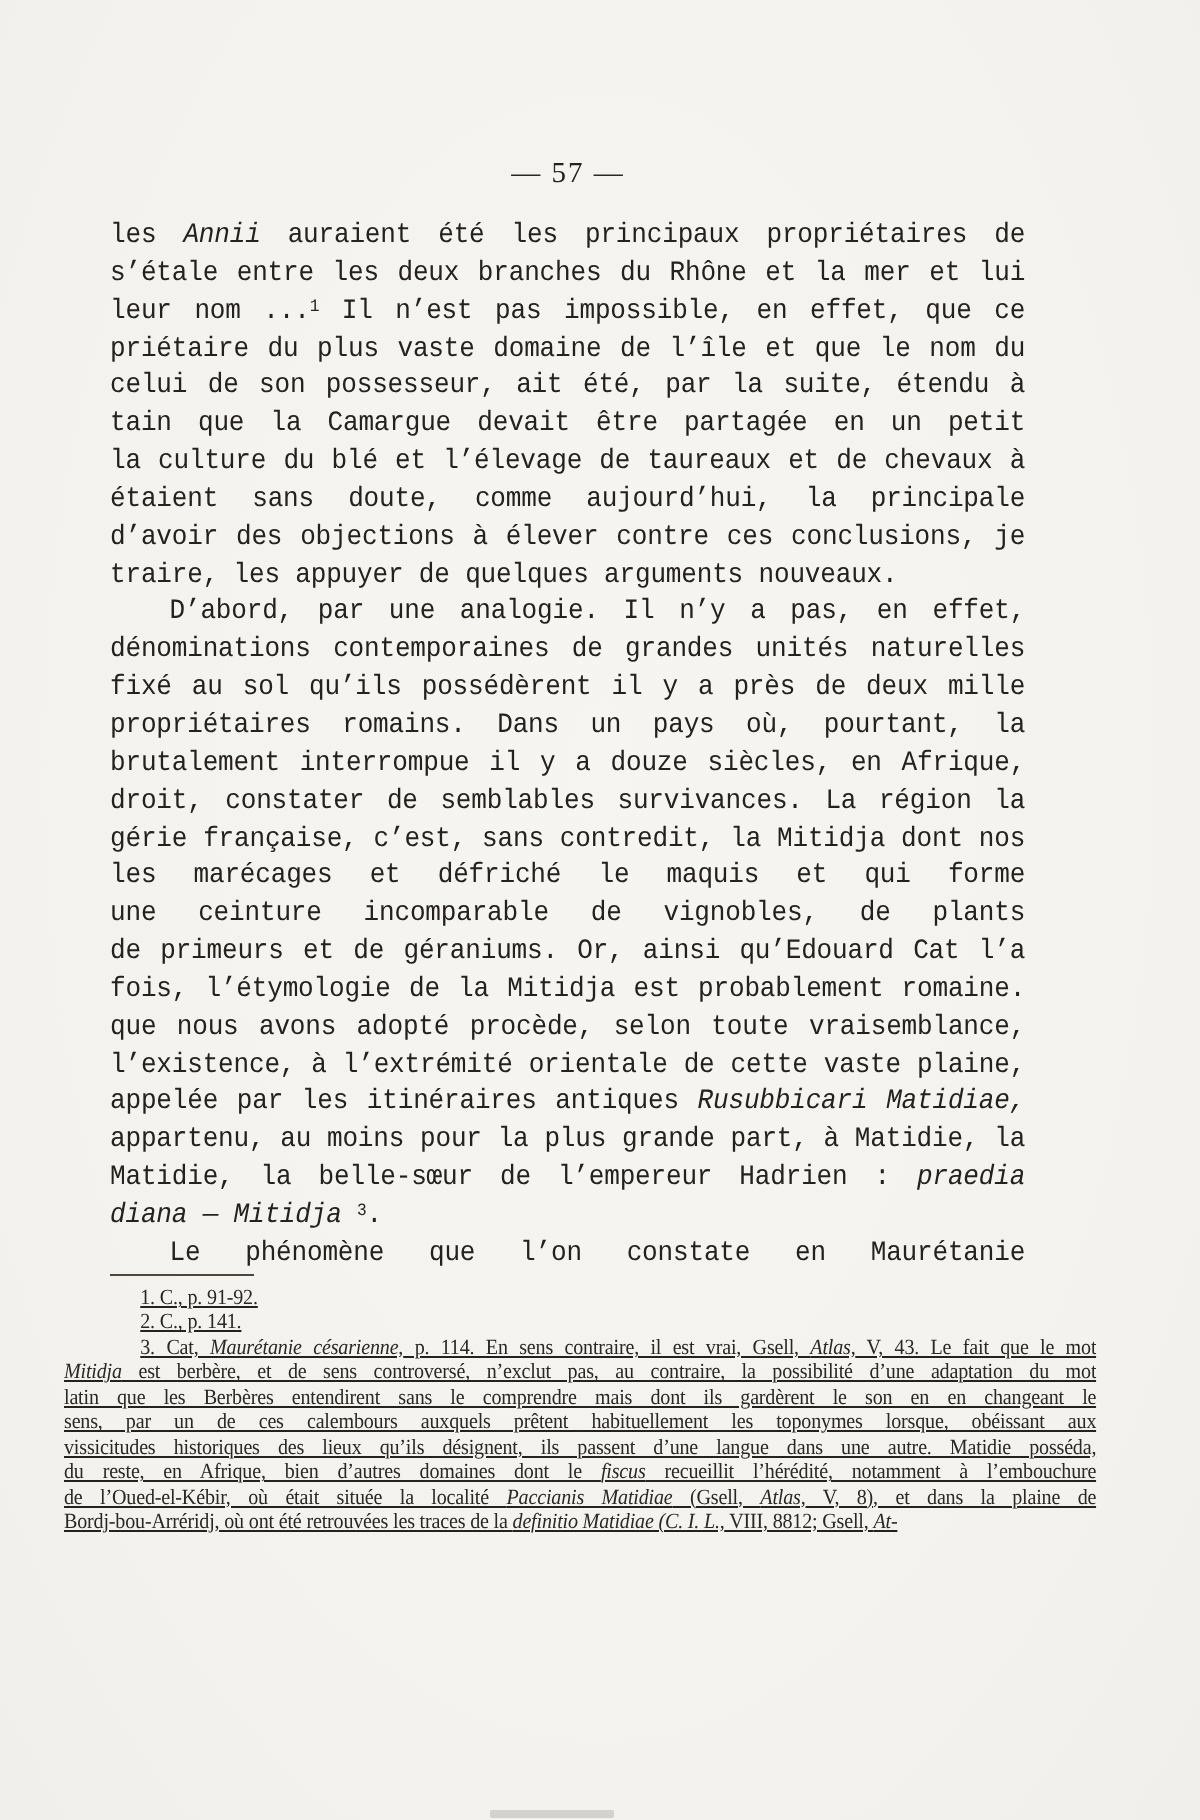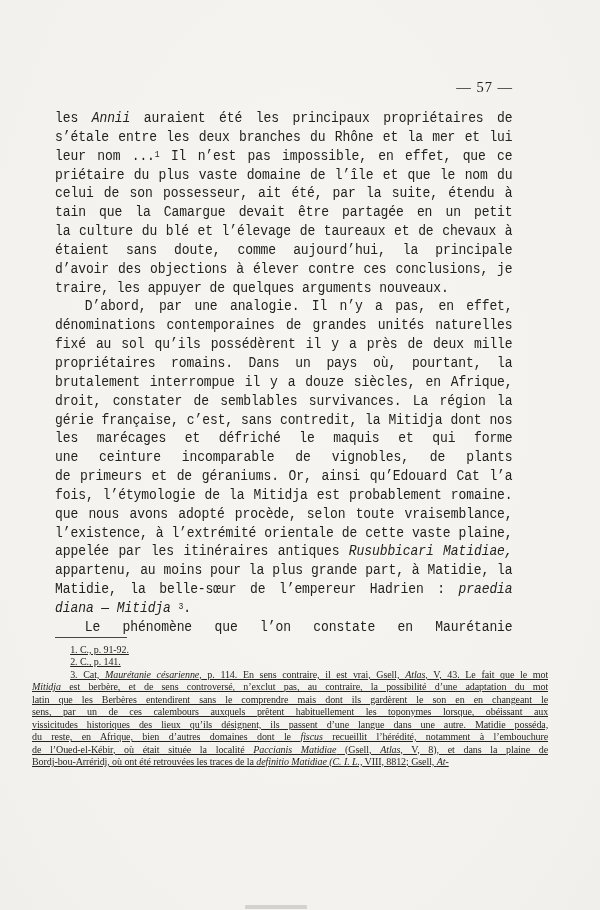--- a/index.html
+++ b/index.html
@@ -5,21 +5,21 @@
   html,body{margin:0;padding:0;}
   body{width:600px;height:910px;overflow:hidden;}
   .page{
     position:relative;width:600px;height:910px;
     background:radial-gradient(ellipse at 50% 42%, #f6f5f2 0%, #f3f2ee 70%, #f0efeb 100%);
     font-family:"Liberation Serif", serif;
     color:#25211d;
   }
   .pagenum{
     position:absolute;top:79px;left:55px;width:458px;
-    text-align:right;font-size:14.5px;letter-spacing:1px;
+    text-align:center;font-size:14.5px;letter-spacing:1px;
   }
   .bodytext{
     position:absolute;top:109px;left:55px;width:458px;font-family:Liberation Mono, monospace;
   }
   .bodytext .line{
     width:492px;height:18.85px;overflow:hidden;
     transform:scaleX(0.93);transform-origin:left top;
     font-size:14px;line-height:18.85px;letter-spacing:-0.1px;
     text-align:justify;text-align-last:justify;
     white-space:normal;

